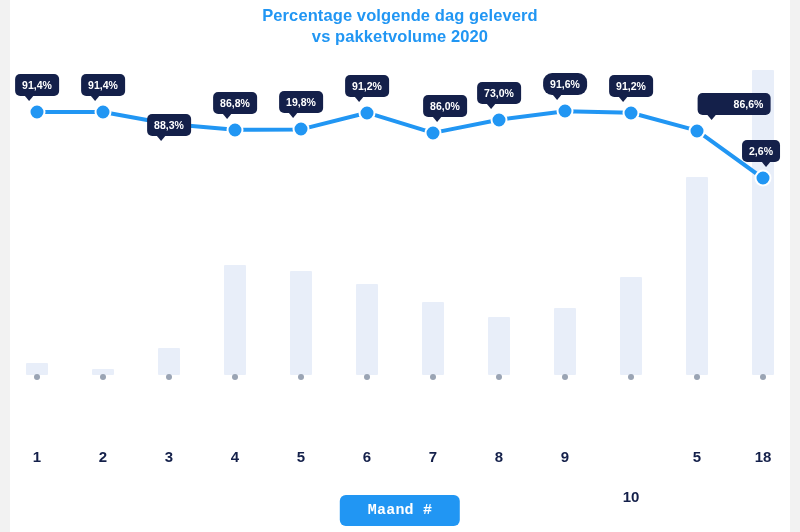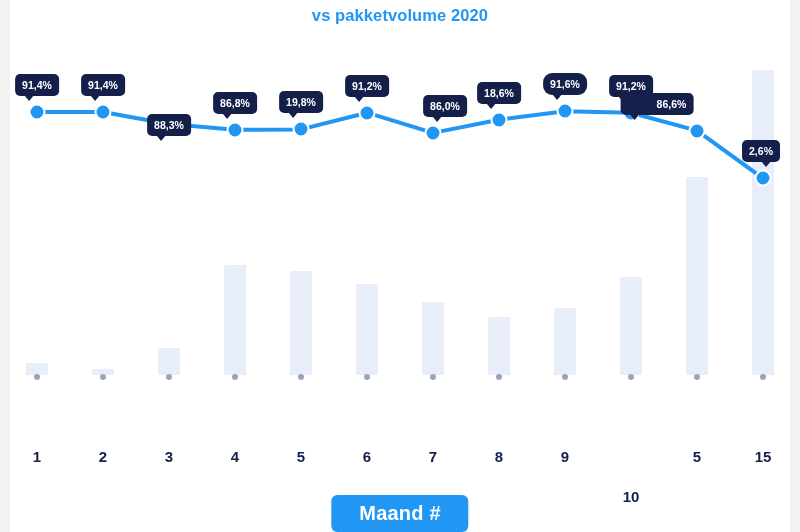--- a/index.html
+++ b/index.html
@@ -123,36 +123,38 @@
     font-weight: bold;
   }
 
   .axis-pill {
     position: absolute;
     left: 50%;
     transform: translateX(-50%);
     top: 495px;
     background: #2196f3;
     color: #ffffff;
-    font-size: 20px;
+    font-size: 15px;
     font-weight: bold;
     padding: 7px 28px;
     border-radius: 6px;
     letter-spacing: 0.2px;
+    font-family: Liberation Mono, monospace;
   }
 </style>
 </head>
 <body>
 
 <div class="edge-gutter left"></div>
 <div class="edge-gutter right"></div>
 
 <div class="chart-wrap">
 
   <div class="chart-title">
+    <span>Percentage volgende dag geleverd</span>
     <span>vs pakketvolume 2020</span>
   </div>
 
   <div class="plot">
     <div class="bars" id="bars">
         <div class="bar" style="left: 16px; height: 12.2px;"></div>
         <div class="bar" style="left: 82px; height: 6.1px;"></div>
         <div class="bar" style="left: 148px; height: 27.45px;"></div>
         <div class="bar" style="left: 214px; height: 109.8px;"></div>
         <div class="bar" style="left: 280px; height: 103.7px;"></div>
@@ -196,37 +198,37 @@
         <div class="node" style="left: 753px; top: 118.316px;"></div>
       </div>
     <div class="labels-layer" id="labels-layer">
         <div class="callout" style="left: 27px; top: 35.968px;">91,4%</div>
         <div class="callout" style="left: 93px; top: 35.968px;">91,4%</div>
         <div class="callout" style="left: 159px; top: 47.996px; margin-top: 28px;">88,3%</div>
         <div class="callout" style="left: 225px; top: 53.816px;">86,8%</div>
         <div class="callout" style="left: 291px; top: 53.428px;">19,8%</div>
         <div class="callout" style="left: 357px; top: 36.744px;">91,2%</div>
         <div class="callout" style="left: 423px; top: 56.92px; margin-left: 12px;">86,0%</div>
-        <div class="callout" style="left: 489px; top: 43.728px;">18,6%</div>
+        <div class="callout" style="left: 489px; top: 43.728px;">73,0%</div>
         <div class="callout" style="left: 555px; top: 35.192px; border-radius: 9px;">91,6%</div>
         <div class="callout" style="left: 621px; top: 36.744px;">91,2%</div>
-        <div class="callout" style="left: 647px; top: 54.592px; padding-left: 36px;">86,6%</div>
+        <div class="callout" style="left: 724px; top: 54.592px; padding-left: 36px;">86,6%</div>
         <div class="callout right-tail" style="left: 751px; top: 102.316px;">2,6%</div>
       </div>
   </div>
 
   <div class="xaxis" id="xaxis">
       <div class="xtick" style="left: 27px;">1</div>
       <div class="xtick" style="left: 93px;">2</div>
       <div class="xtick" style="left: 159px;">3</div>
       <div class="xtick" style="left: 225px;">4</div>
       <div class="xtick" style="left: 291px;">5</div>
       <div class="xtick" style="left: 357px;">6</div>
       <div class="xtick" style="left: 423px;">7</div>
       <div class="xtick" style="left: 489px;">8</div>
       <div class="xtick" style="left: 555px;">9</div>
       <div class="xtick" style="left: 621px; margin-top: 40px;">10</div>
       <div class="xtick" style="left: 687px;">5</div>
-      <div class="xtick" style="left: 753px;">15</div>
+      <div class="xtick" style="left: 753px;">18</div>
     </div>
 
   <div class="axis-pill">Maand #</div>
 </div>
 
 </body></html>

